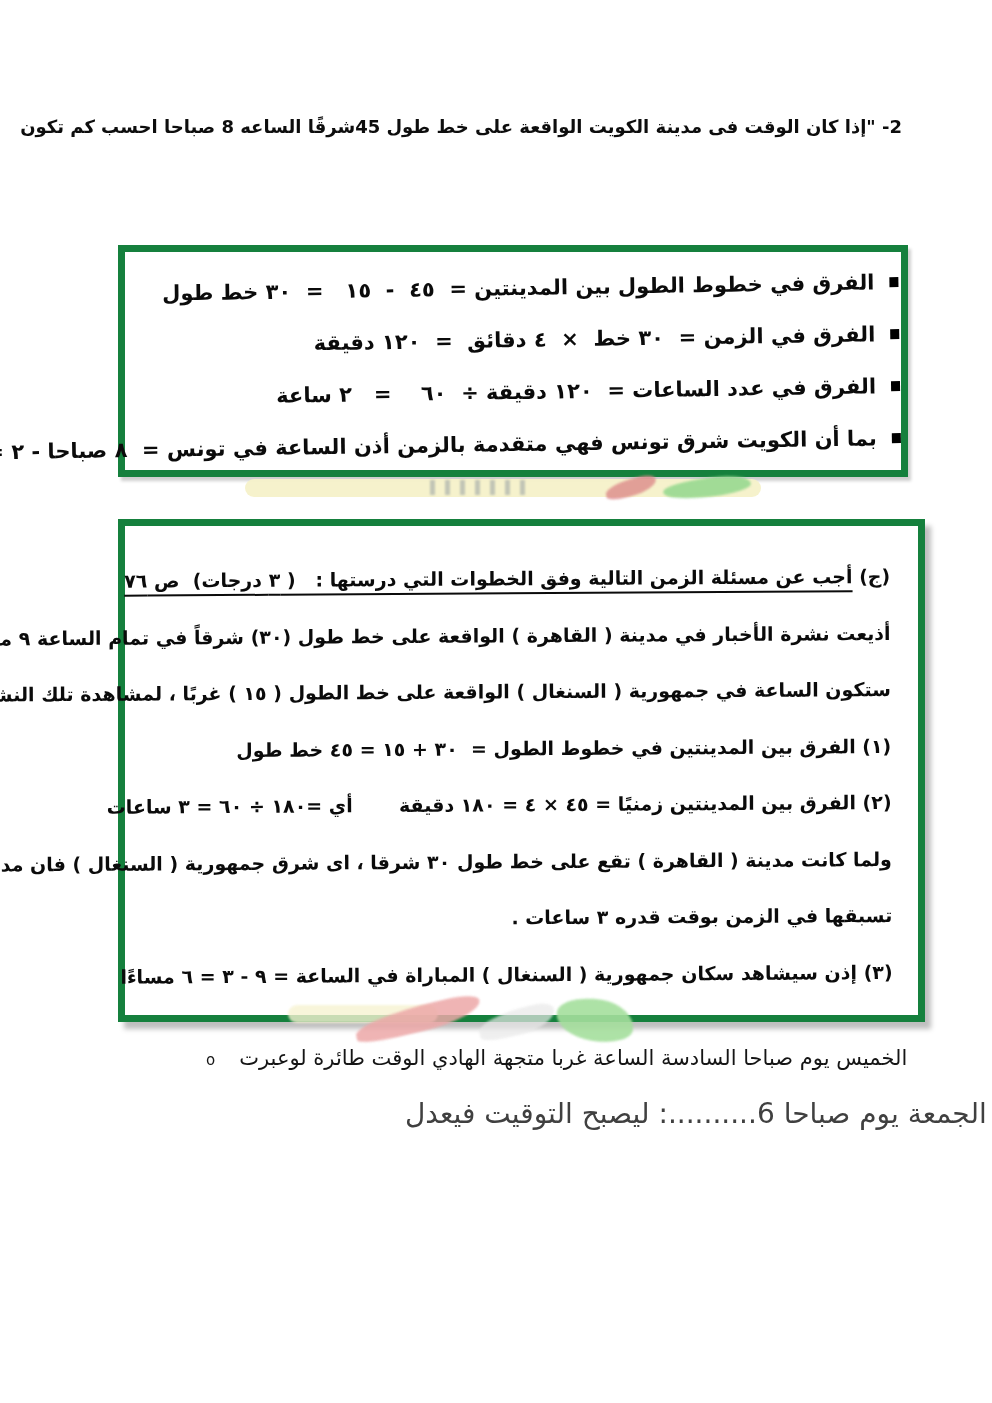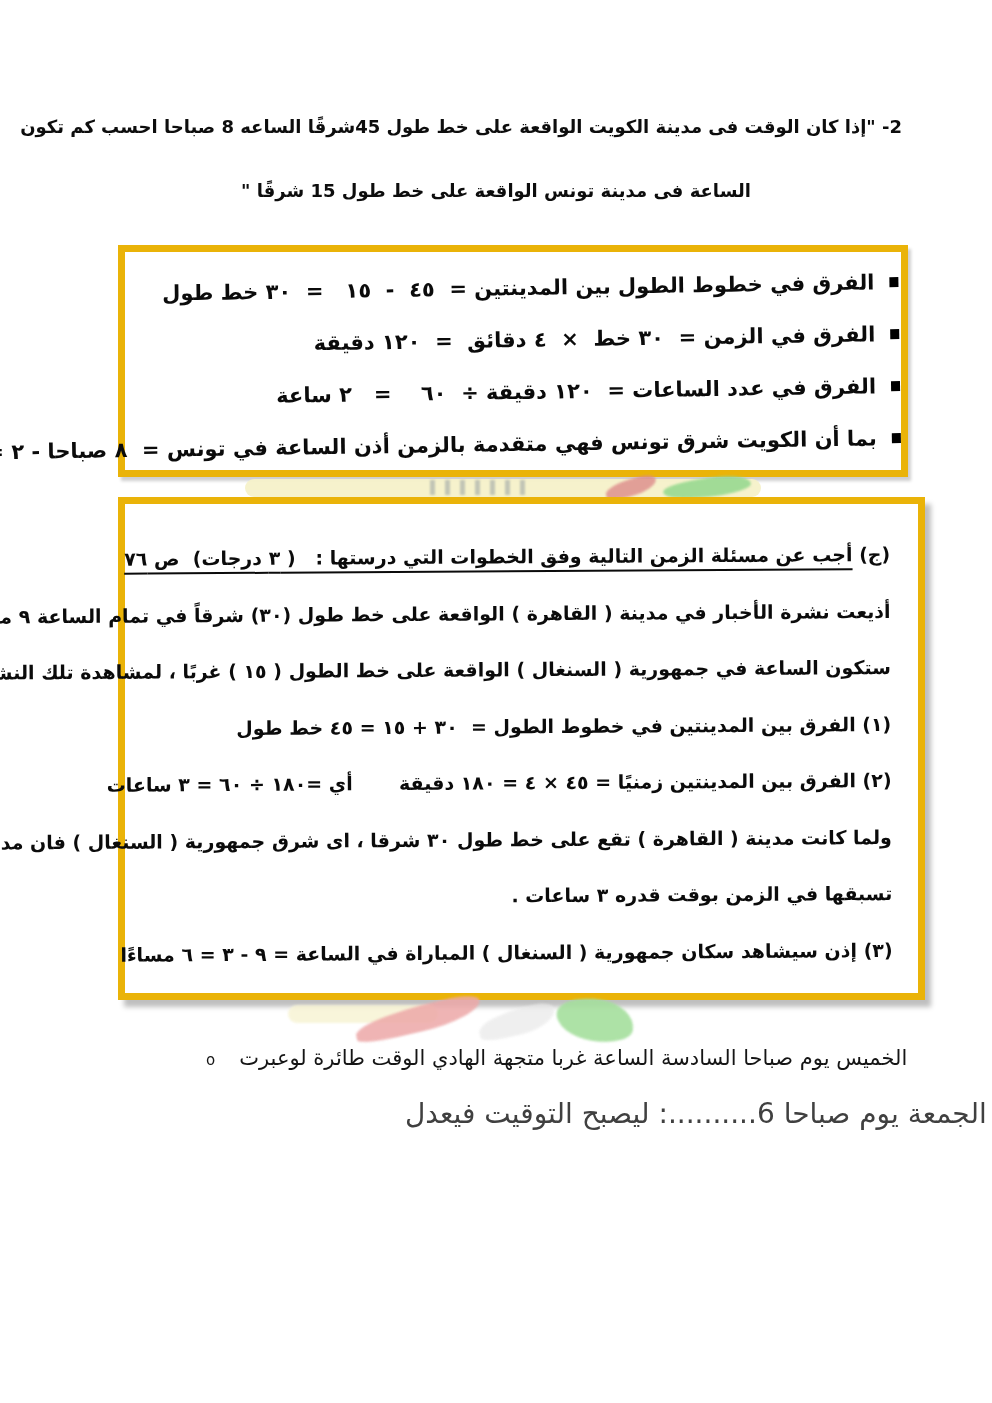--- a/index.html
+++ b/index.html
@@ -6,29 +6,29 @@
   .page{position:relative;width:992px;height:1403px;background:#ffffff;overflow:hidden;
         font-family:"DejaVu Sans",sans-serif;color:#0b0b0b;}
 
   
   .q2line{position:absolute;left:90px;right:90px;text-align:center;direction:rtl;
           font-weight:bold;font-size:18px;letter-spacing:0;white-space:nowrap;color:#0d0d0d;}
   .q2line.l1{top:116px;}
   .q2line.l2{top:180px;}
 
   
-  .sbox{position:absolute;background:#fff;border:7px solid #eab308;box-sizing:border-box;}
+  .sbox{position:absolute;background:#fff;border:7px solid #15803d;box-sizing:border-box;}
   .box1{left:118px;top:245px;width:790px;height:232px;box-shadow:3px 4px 3px #cfcfcf;}
   .box1-inner{position:absolute;left:2px;right:2px;top:4px;transform:rotate(-0.9deg);
               transform-origin:100% 0;}
   .b1-row{display:flex;direction:rtl;align-items:center;height:52px;font-weight:bold;
           font-size:21px;white-space:pre;}
   .sqb{flex:none;width:9px;height:10px;background:#000;margin-left:15px;margin-right:1px;}
 
-  .box2{left:118px;top:497px;width:807px;height:503px;box-shadow:6px 7px 5px #bfbfbf;}
+  .box2{left:118px;top:519px;width:807px;height:503px;box-shadow:6px 7px 5px #bfbfbf;}
   .box2-inner{position:absolute;left:8px;right:28px;top:22px;direction:rtl;text-align:right;
               transform:rotate(-0.35deg);transform-origin:100% 0;}
   .b2-row{height:56.5px;line-height:56.5px;font-weight:bold;font-size:19px;white-space:pre;
           letter-spacing:-0.3px;}
   .b2-row .ul{text-decoration:underline;text-decoration-thickness:2px;text-underline-offset:7px;}
 
   
   .wm{position:absolute;pointer-events:none;}
   .wm-top{left:245px;top:478px;width:516px;height:21px;}
   .wm-band{position:absolute;left:0;top:1px;width:100%;height:18px;background:#f5f1c9;
@@ -61,21 +61,20 @@
            font-size:21px;color:#151515;}
   .obullet{font-size:15px;line-height:1;transform:translateY(2px);}
   .footer2{position:absolute;left:405px;top:1097px;font-size:28px;color:#404040;}
 </style>
 </head>
 <body>
 
 <div class="page">
 
   <div class="q2line l1">2- "إذا كان الوقت فى مدينة الكويت الواقعة على خط طول 45شرقًا الساعه 8 صباحا احسب كم تكون</div>
-  <div class="q2line l2">الساعة فى مدينة تونس الواقعة على خط طول 15 شرقًا "</div>
 
   <div class="sbox box1">
     <div class="box1-inner">
       <div class="b1-row">
         <span class="sqb"></span>
         <span>الفرق في خطوط الطول بين المدينتين =  ٤٥  -  ١٥   =  ٣٠ خط طول</span>
       </div>
       <div class="b1-row">
         <span class="sqb"></span>
         <span>الفرق في الزمن =  ٣٠ خط  ×  ٤ دقائق  =  ١٢٠ دقيقة</span>

